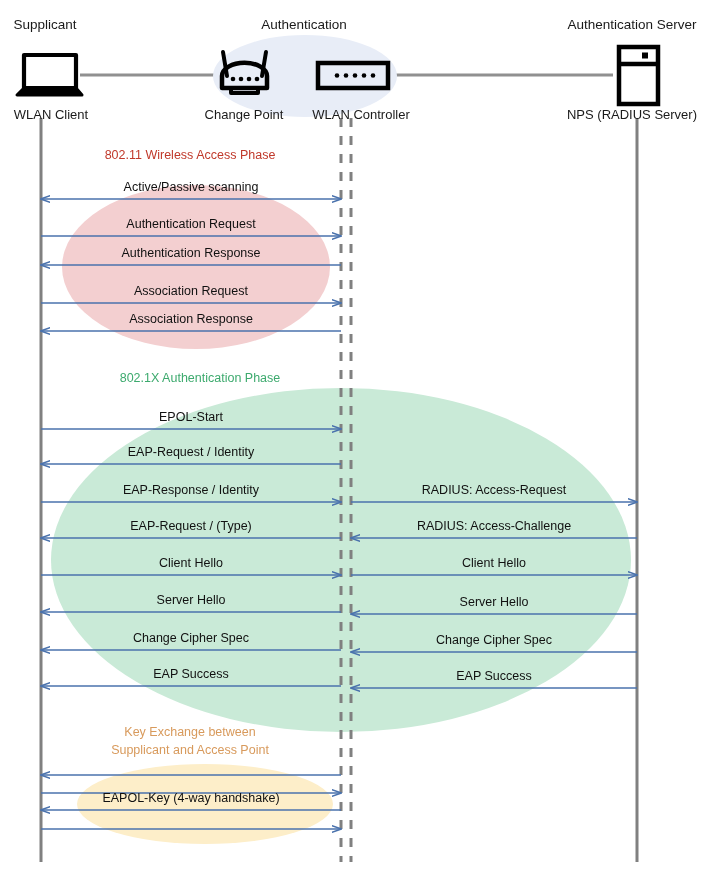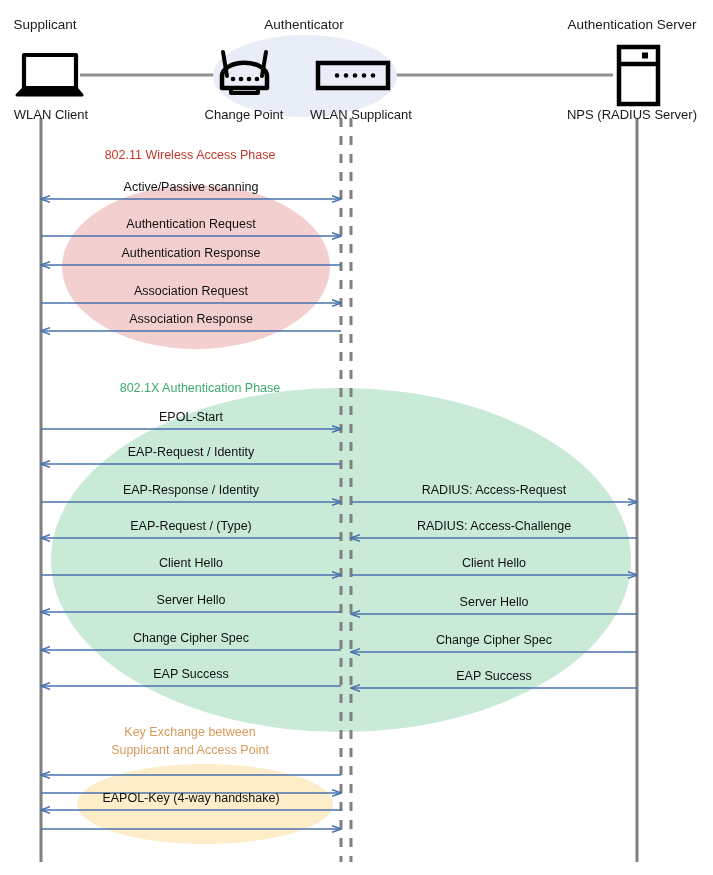--- a/index.html
+++ b/index.html
@@ -140,27 +140,27 @@
       <div class="msg" style="left: -165.5px; width: 713px; top: 631px; text-align: center;">Change Cipher Spec</div>
       <div class="msg" style="left: -165.5px; width: 713px; top: 667px; text-align: center;">EAP Success</div>
       <div class="msg" style="left: -165.5px; width: 713px; top: 791px; text-align: center;">EAPOL-Key (4-way handshake)</div>
       <div class="msg" style="left: 137.5px; width: 713px; top: 483px; text-align: center;">RADIUS: Access-Request</div>
       <div class="msg" style="left: 137.5px; width: 713px; top: 519px; text-align: center;">RADIUS: Access-Challenge</div>
       <div class="msg" style="left: 137.5px; width: 713px; top: 556px; text-align: center;">Client Hello</div>
       <div class="msg" style="left: 137.5px; width: 713px; top: 595px; text-align: center;">Server Hello</div>
       <div class="msg" style="left: 137.5px; width: 713px; top: 633px; text-align: center;">Change Cipher Spec</div>
       <div class="msg" style="left: 137.5px; width: 713px; top: 669px; text-align: center;">EAP Success</div>
       <div class="hdr-title" style="top: 17px; left: -155px; width: 400px;">Supplicant</div>
-      <div class="hdr-title" style="top: 17px; left: 104px; width: 400px;">Authenticator</div>
+      <div class="hdr-title" style="top: 17px; left: 104px; width: 400px;">Authentication</div>
       <div class="hdr-title" style="top: 17px; left: 432px; width: 400px;">Authentication Server</div>
       <div class="dev-label" style="top: 107px; left: -149px; width: 400px;">WLAN Client</div>
       <div class="dev-label" style="top: 107px; left: 44px; width: 400px;">Change Point</div>
-      <div class="dev-label" style="top: 107px; left: 161px; width: 400px;">WLAN Supplicant</div>
+      <div class="dev-label" style="top: 107px; left: 161px; width: 400px;">WLAN Controller</div>
       <div class="dev-label" style="top: 107px; left: 432px; width: 400px;">NPS (RADIUS Server)</div>
       <div class="phase" style="color: rgb(192, 57, 43); top: 148px; left: -10px; width: 400px;">802.11 Wireless Access Phase</div>
-      <div class="phase" style="color: rgb(61, 170, 110); top: 381px; left: 0px; width: 400px;">802.1X Authentication Phase</div>
+      <div class="phase" style="color: rgb(61, 170, 110); top: 371px; left: 0px; width: 400px;">802.1X Authentication Phase</div>
       <div class="phase two-line" style="color: rgb(216, 154, 92); top: 723px; left: -10px; width: 400px;">
         <div>Key Exchange between</div>
         <div>Supplicant and Access Point</div>
       </div>
     </div>
 
 </div>
 
 </body></html>

